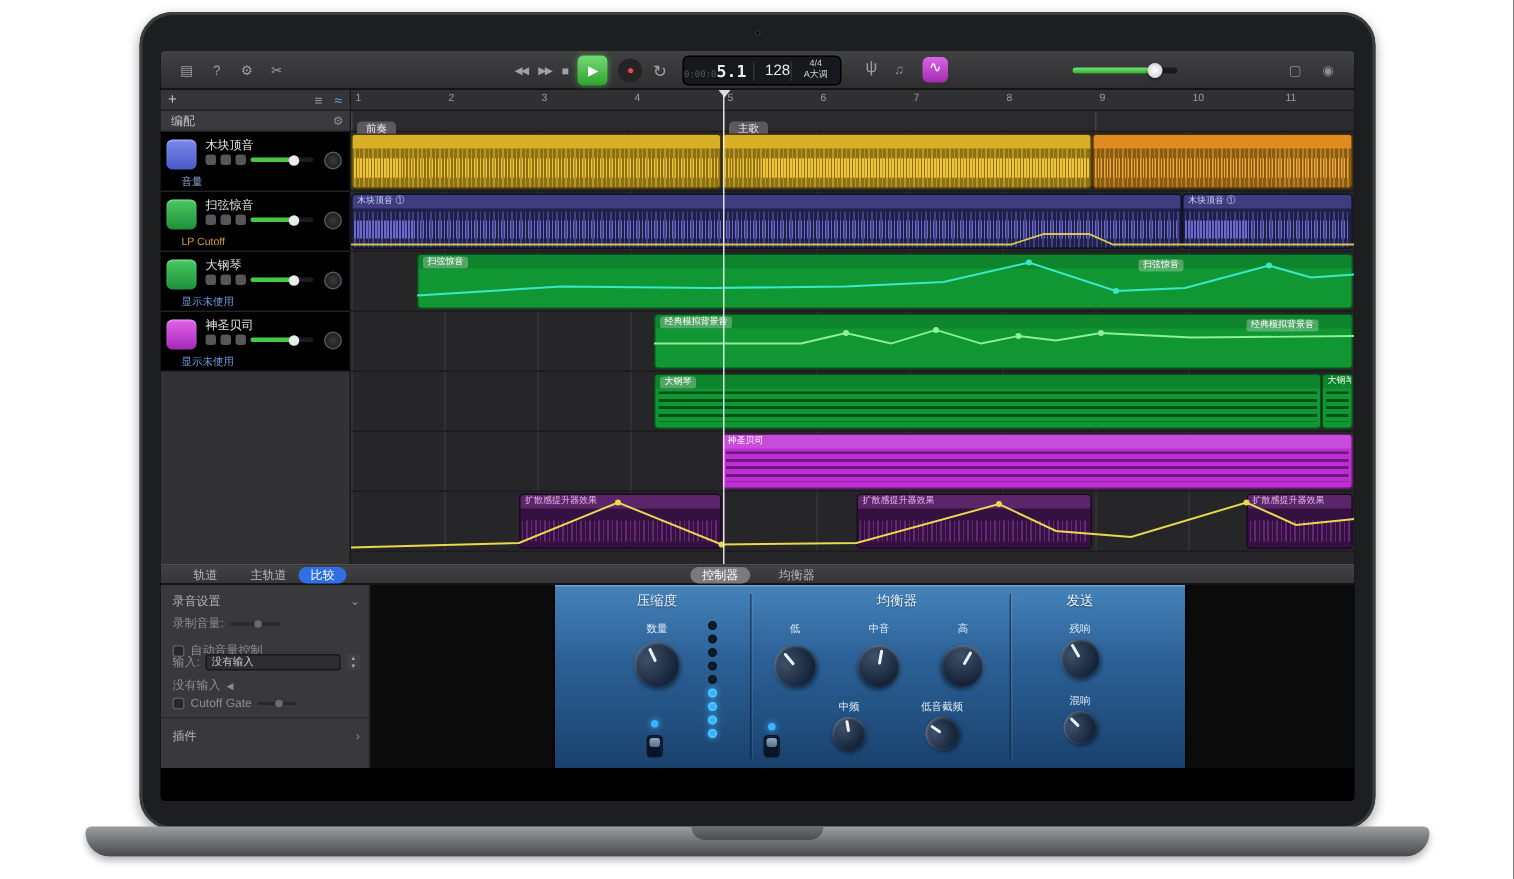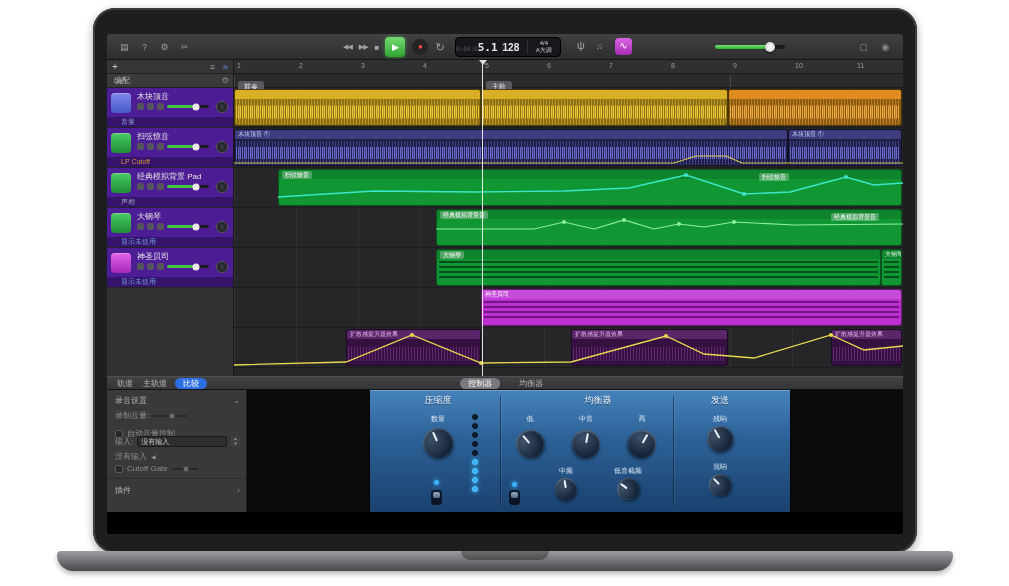--- a/index.html
+++ b/index.html
@@ -35,21 +35,21 @@
         color:#fff;font-size:9px;line-height:20px;text-align:center;box-shadow:0 0 4px rgba(80,220,80,.5)}
   .rec{width:16px;height:16px;border-radius:50%;background:#242426;color:#ff453a;font-size:8px;
        line-height:15px;text-align:center}
   .cycle{color:#a2a2a6;font-size:11px}
   .lcd{position:absolute;left:348px;top:3px;width:106px;height:20px;background:#17181b;
        border:1px solid #000;border-radius:4px;display:flex;align-items:center;color:#e9e9eb}
   .lcd-time{flex:1.25;text-align:right;padding-right:4px;font-size:11px;font-weight:bold;
             font-family:"DejaVu Sans Mono",monospace;white-space:nowrap}
   .lcd-prefix{font-size:6px;color:#55575b;font-weight:normal}
   .lcd-sep{width:1px;height:13px;background:#2e3034}
-  .lcd-tempo{flex:.75;text-align:left;font-size:10px;font-weight:bold}
+  .lcd-tempo{flex:.75;text-align:right;font-size:10px;font-weight:normal}
   .lcd-sig{flex:1;display:flex;flex-direction:column;align-items:center;font-size:6px;line-height:7px;color:#d2d3d5}
   .tfork{position:absolute;left:470px;top:5px;color:#9d9da1;font-size:11px}
   .notes{position:absolute;left:489px;top:7px;color:#8c8c90;font-size:9px}
   .loops{position:absolute;left:508px;top:4px;width:17px;height:17px;border-radius:4px;
          background:linear-gradient(#da64e4,#a42cb2);color:#fff;font-size:10px;line-height:16px;text-align:center}
   .mvol{position:absolute;left:608px;top:11px;width:70px;height:4px;background:#1b1b1d;border-radius:2px}
   .mvol-fill{position:absolute;left:0;top:0;bottom:0;width:82%;border-radius:2px;
              background:linear-gradient(#74e674,#2fae2f)}
   .mvol-thumb{position:absolute;left:79%;top:50%;transform:translate(-50%,-50%);width:10px;height:10px;
               border-radius:50%;background:radial-gradient(#fff,#c6c6c8);box-shadow:0 1px 2px rgba(0,0,0,.55)}
@@ -60,21 +60,21 @@
   .main{position:absolute;top:26px;left:0;width:796px;height:316px;background:#29292b}
   .headers{position:absolute;left:0;top:0;width:127px;height:316px;background:#323234;border-right:1px solid #19191b}
   .htop{height:14px;background:#353537;border-bottom:1px solid #202022;position:relative}
   .plus{position:absolute;left:5px;top:0;color:#c2c2c6;font-size:10px;line-height:13px}
   .hicon{position:absolute;top:1px;color:#9a9a9e;font-size:9px;line-height:12px}
   .hicon.blue{color:#6fa0ff}
   .arr{height:14px;background:#3a3a3c;border-bottom:1px solid #202022;position:relative;
        color:#c2c2c6;font-size:8px;line-height:13px;padding-left:7px}
   .gear{position:absolute;right:4px;top:0;font-size:8px;color:#8c8c90;line-height:13px}
 
-  .thead{position:relative;height:40px;background:#4c1d95;border-bottom:1px solid #232325}
+  .thead{position:relative;height:40px;background:#000000;border-bottom:1px solid #232325}
   .thead.sel{background:#48484b}
   .ticon{position:absolute;left:4px;top:5px;width:20px;height:20px;border-radius:4px;
          box-shadow:inset 0 1px 1px rgba(255,255,255,.3)}
   .ic1{background:linear-gradient(#d9c93a,#8ba122)} .ic2{background:linear-gradient(#7c88ea,#4859c9)}
   .ic3,.ic4,.ic5{background:linear-gradient(#49c961,#1f9039)}
   .ic6{background:linear-gradient(#e262ea,#a529b9)} .ic7{background:linear-gradient(#f19142,#c95919)}
   .tname{position:absolute;left:30px;top:3px;font-size:8px;color:#e4e4e6;white-space:nowrap;
          max-width:93px;overflow:hidden;text-overflow:ellipsis}
   .trow{position:absolute;left:30px;top:15px;display:flex;align-items:center;gap:3px}
   .mini{width:7px;height:7px;border-radius:2px;background:#55555a}
@@ -125,21 +125,21 @@
   .rm{background:#bd2fd3}.rm .rh{background:rgba(255,255,255,.14);color:#fff}
   .rm .notepat{background:repeating-linear-gradient(180deg,rgba(64,4,76,.6) 0 2px,transparent 2px 5px),
                           repeating-linear-gradient(90deg,transparent 0 22px,rgba(189,47,211,.9) 22px 26px)}
   .rp{background:#341140}.rp .rh{background:#5b2569;color:#e2baeb}
   .rp .w1{height:14px;background:repeating-linear-gradient(90deg,rgba(190,80,210,.35) 0 1px,transparent 1px 3px);margin-top:6px}
 
   
   .ctlbar{position:absolute;top:342px;left:0;width:796px;height:14px;display:flex;align-items:center;
           background:linear-gradient(#424244,#353537);border-top:1px solid #505054;border-bottom:1px solid #131315;
           font-size:8px;color:#bababd}
-  .ltab{margin-left:10px}
+  .ltab{margin-left:22px}
   .pill-blue{background:#2f6fe4;color:#fff;border-radius:7px;padding:0 8px;line-height:11px;margin-left:8px}
   .ctabs{position:absolute;left:50%;transform:translateX(-54%);display:flex;gap:19px;align-items:flex-end}
   .ctab-sel{background:#7a7a7e;color:#fff;border-radius:7px;padding:0 8px;line-height:11px}
 
   .bottom{position:absolute;top:356px;left:0;width:796px;height:122px;background:#0b0b0c}
   .recpanel{position:absolute;left:0;top:0;width:140px;height:122px;background:#39393b;
             border-right:1px solid #1b1b1d;color:#b4b4b8;font-size:8px}
   .rrow{position:absolute;left:8px;right:6px;display:flex;align-items:center;gap:4px}
   .dim{color:#8e8e92}
   .spacer{flex:1}
@@ -256,35 +256,20 @@
               <span class="mini"></span>
               <span class="mini"></span>
               <span class="tslider">
                 <span class="tfill"></span>
                 <span class="tth"></span>
               </span>
             </span>
           <span class="tknob"></span>
           <span class="tsub">LP Cutoff</span>
         </div>
-        <div class="thead t4">
-          <span class="ticon ic4"></span>
-          <span class="tname">经典模拟背景 Pad</span>
-          <span class="trow">
-              <span class="mini"></span>
-              <span class="mini"></span>
-              <span class="mini"></span>
-              <span class="tslider">
-                <span class="tfill"></span>
-                <span class="tth"></span>
-              </span>
-            </span>
-          <span class="tknob"></span>
-          <span class="tsub">声相</span>
-        </div>
         <div class="thead t5">
           <span class="ticon ic5"></span>
           <span class="tname">大钢琴</span>
           <span class="trow">
               <span class="mini"></span>
               <span class="mini"></span>
               <span class="mini"></span>
               <span class="tslider">
                 <span class="tfill"></span>
                 <span class="tth"></span>

